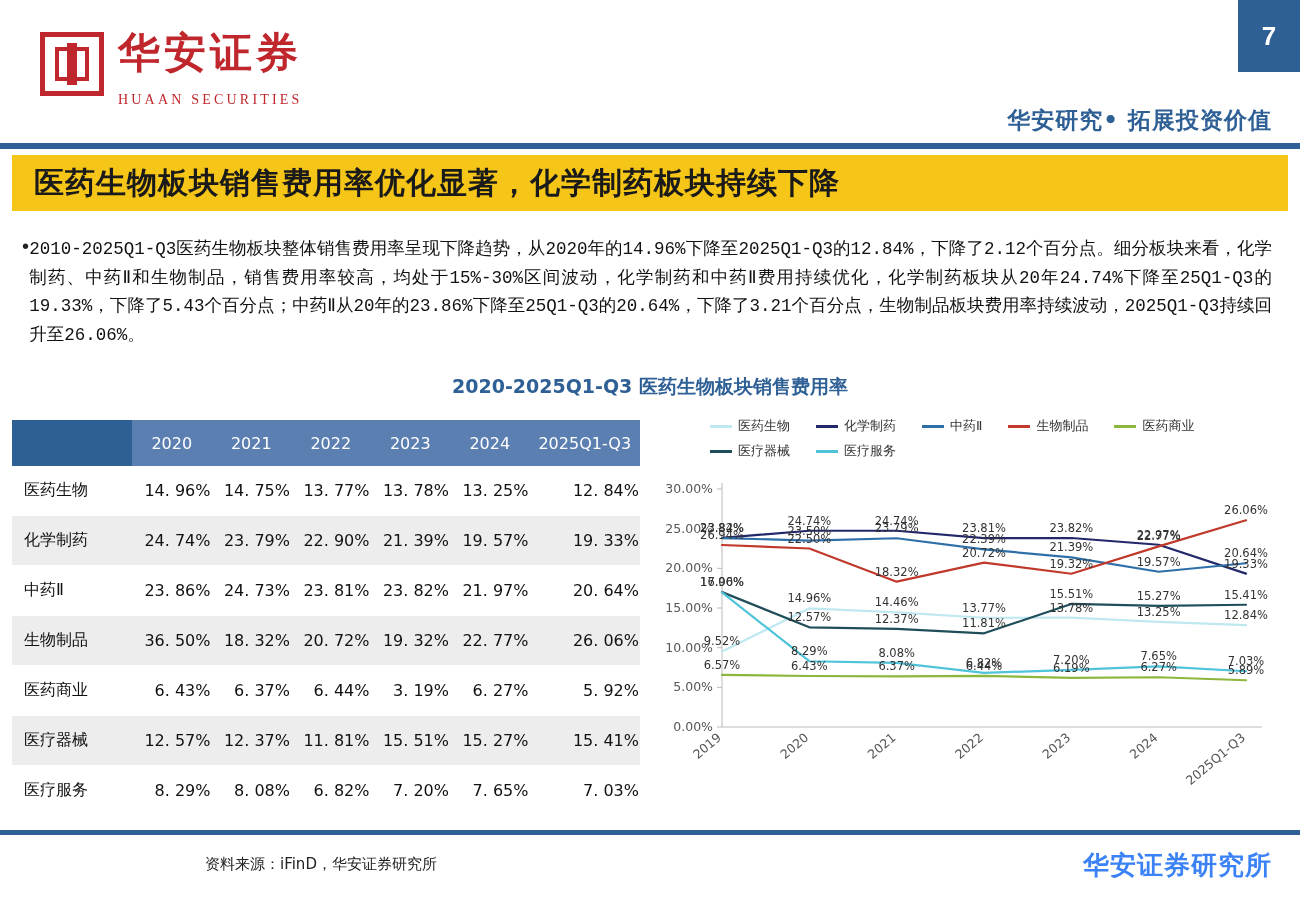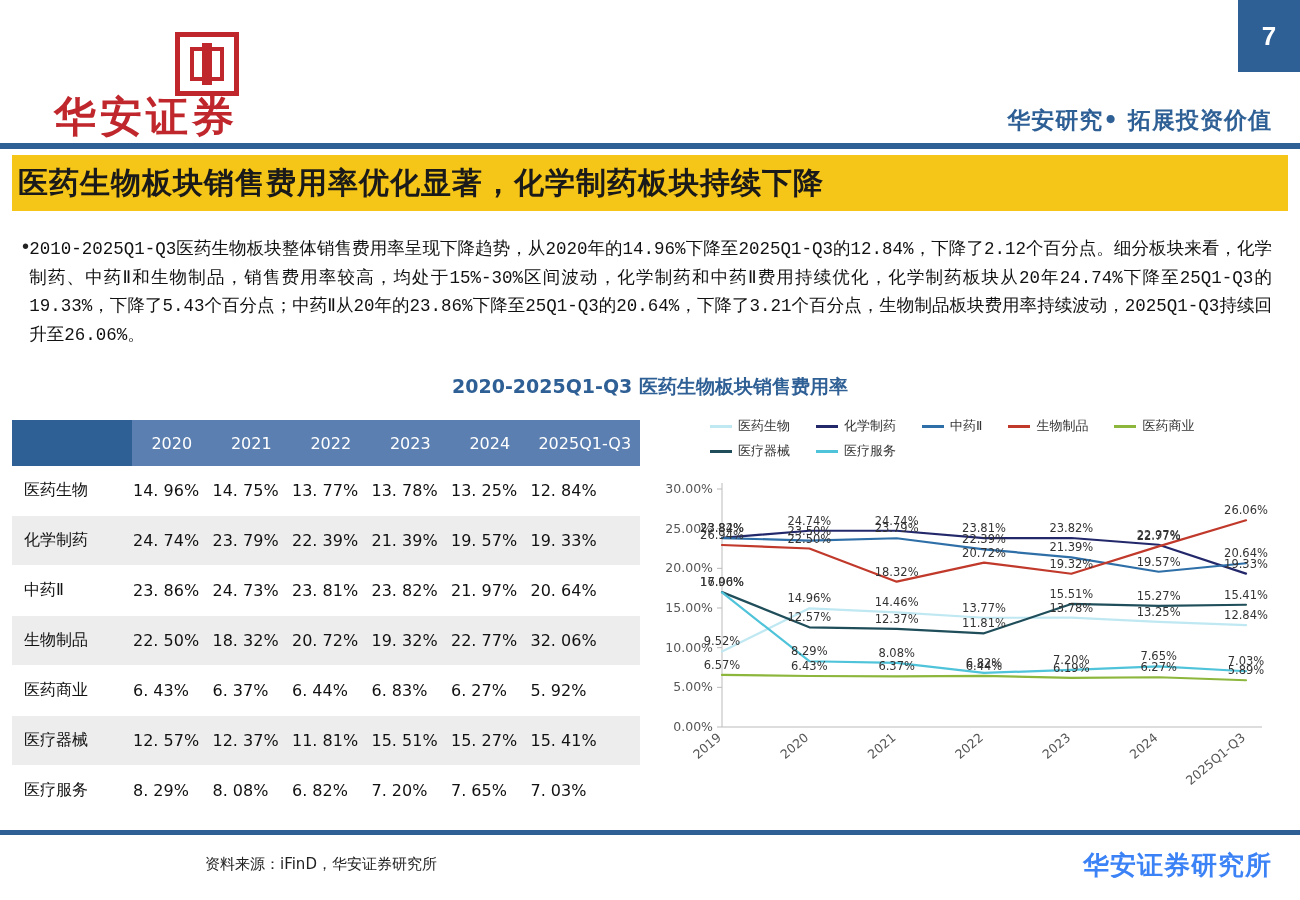--- a/index.html
+++ b/index.html
@@ -13,21 +13,21 @@
   
   #page-tab {
     position:absolute; right:0; top:0;
     width:62px; height:72px;
     background:#2e5f95;
     color:#ffffff;
     font-size:26px; font-weight:bold;
     display:flex; align-items:center; justify-content:center;
   }
   
-  #logo-block { position:absolute; left:40px; top:32px; display:flex; align-items:flex-end;flex-direction:column; }
+  #logo-block { position:absolute; left:40px; top:32px; display:flex; align-items:flex-start; }
   #logo-mark {
     width:64px; height:64px;
     border:5px solid #c0272d;
     position:relative;
     box-sizing:border-box;
   }
   #logo-mark:before {
     content:""; position:absolute; left:10px; top:10px; right:10px; bottom:10px;
     border:4px solid #c0272d;
   }
@@ -56,21 +56,21 @@
   }
   
   #title-band {
     position:absolute; left:12px; top:155px; width:1276px; height:56px;
     background:#f5c518;
     display:flex; align-items:center;
   }
   #title-text {
     font-family:"DejaVu Sans", sans-serif;
     font-size:30px; font-weight:bold; color:#1a1a1a;
-    padding-left:6px; letter-spacing:1px;
+    padding-left:22px; letter-spacing:1px;
   }
   
   #bullet-wrap { position:absolute; left:22px; top:235px; width:1250px; display:flex; }
   #bullet-dot { font-size:20px; line-height:1.1; color:#222; width:22px; }
   #bullet-text {
     font-size:17.5px; line-height:1.63; color:#111;
     text-align:justify;
     font-family:Liberation Mono, monospace;
   }
   
@@ -83,21 +83,21 @@
   #table-wrap { position:absolute; left:12px; top:420px; width:628px; }
   table { border-collapse:collapse; width:628px; font-size:16px; }
   thead th {
     background:#5b7fb0; color:#ffffff; font-weight:normal;
     height:44px; text-align:center;
     font-family:"DejaVu Sans", sans-serif;
     font-size:16px;
   }
   thead th.corner { background:#2e5f95; width:118px; }
   tbody td {
-    height:47px; text-align:left; color:#111;
+    height:47px; text-align:right; color:#111;
     font-family:"DejaVu Sans", sans-serif; font-size:16px;
     border-bottom:1px solid #ffffff;
   }
   tbody td.rowhead { text-align:left; padding-left:12px; }
   tbody tr.odd td { background:#ffffff; }
   tbody tr.even td { background:#ededed; }
   
   #chart-wrap {
     position:absolute; left:650px; top:415px; width:640px; height:390px;
   }
@@ -174,49 +174,49 @@
         <td>14. 75%</td>
         <td>13. 77%</td>
         <td>13. 78%</td>
         <td>13. 25%</td>
         <td>12. 84%</td>
       </tr>
       <tr class="even">
         <td class="rowhead">化学制药</td>
         <td>24. 74%</td>
         <td>23. 79%</td>
-        <td>22. 39%</td>
+        <td>22. 90%</td>
         <td>21. 39%</td>
         <td>19. 57%</td>
         <td>19. 33%</td>
       </tr>
       <tr class="odd">
         <td class="rowhead">中药Ⅱ</td>
         <td>23. 86%</td>
         <td>24. 73%</td>
         <td>23. 81%</td>
         <td>23. 82%</td>
         <td>21. 97%</td>
         <td>20. 64%</td>
       </tr>
       <tr class="even">
         <td class="rowhead">生物制品</td>
-        <td>22. 50%</td>
+        <td>36. 50%</td>
         <td>18. 32%</td>
         <td>20. 72%</td>
         <td>19. 32%</td>
         <td>22. 77%</td>
-        <td>32. 06%</td>
+        <td>26. 06%</td>
       </tr>
       <tr class="odd">
         <td class="rowhead">医药商业</td>
         <td>6. 43%</td>
         <td>6. 37%</td>
         <td>6. 44%</td>
-        <td>6. 83%</td>
+        <td>3. 19%</td>
         <td>6. 27%</td>
         <td>5. 92%</td>
       </tr>
       <tr class="even">
         <td class="rowhead">医疗器械</td>
         <td>12. 57%</td>
         <td>12. 37%</td>
         <td>11. 81%</td>
         <td>15. 51%</td>
         <td>15. 27%</td>

